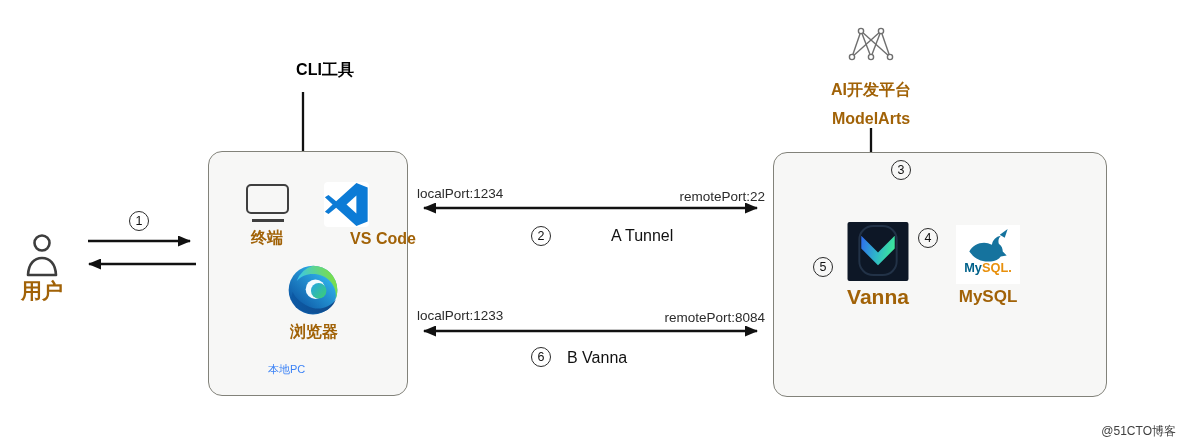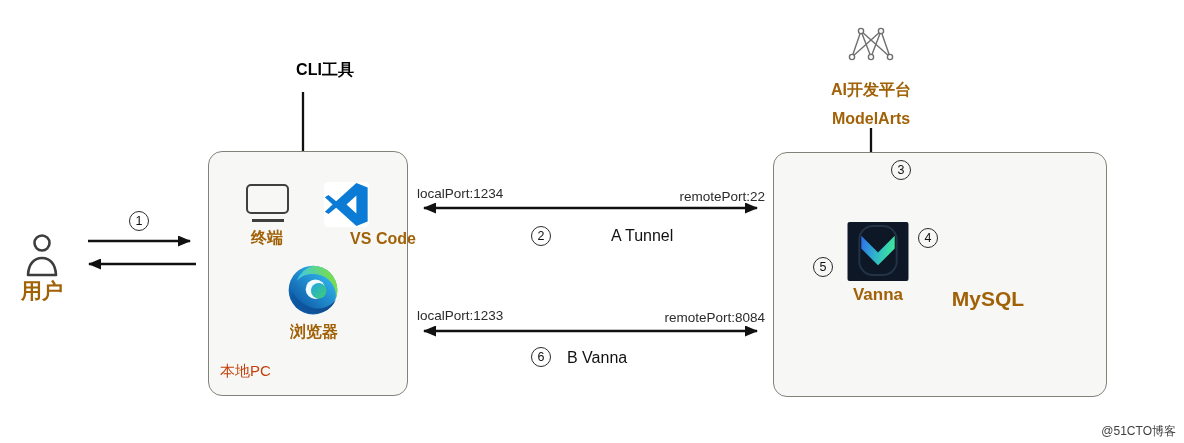--- a/index.html
+++ b/index.html
@@ -5,21 +5,21 @@
   html,body{margin:0;padding:0;background:#ffffff;}
   .canvas{
     position:relative;width:1184px;height:443px;background:#ffffff;overflow:hidden;
     font-family:"Liberation Sans","DejaVu Sans",sans-serif;color:#1a1a1a;
   }
   .abs{position:absolute;}
   .center-x{transform:translateX(-50%);}
   .group-box{
     position:absolute;background:#f7f7f6;border:1.5px solid #82827a;border-radius:14px;
   }
-  .box-title{position:absolute;font-size:15px;color:#c2410c;}
+  .box-title{position:absolute;font-size:11px;color:#3b82f6;margin-left:48px;}
   .item-label{position:absolute;font-size:16px;color:#a16207;white-space:nowrap;font-weight:bold;}
   .port-label{position:absolute;font-size:13.5px;color:#2b2b2b;white-space:nowrap;}
   .tunnel-label{position:absolute;font-size:16px;color:#111;white-space:nowrap;}
   .step{
     position:absolute;width:20px;height:20px;border:1.4px solid #2b2b2b;border-radius:50%;
     display:flex;align-items:center;justify-content:center;font-size:12.5px;color:#111;
     box-sizing:border-box;background:transparent;line-height:1;
   }
   .cli-label{position:absolute;font-size:16px;font-weight:bold;color:#000;white-space:nowrap;}
   .monitor{
@@ -159,23 +159,32 @@
         </linearGradient>
       </defs>
       <rect x="0" y="0" width="62" height="60" rx="2" fill="#0d1726"></rect>
       <rect x="12" y="4" width="38" height="50" rx="14" fill="none" stroke="#223247" stroke-width="2"></rect>
       <path d="M14 14 L31 31 L48 14 L48 27 L31 44 L14 27 Z" fill="url(#gV)"></path>
     </svg>
   </div>
   <div class="step" style="left:813px;top:257px;">
       <span>5</span>
     </div>
-  <div class="item-label center-x" style="left:878px;top:285px;font-size:17px;">Vanna</div>
+  <div class="item-label center-x" style="left:878px;top:285px;font-size:21px;">Vanna</div>
 
   <div class="step" style="left:918px;top:228px;">
       <span>4</span>
     </div>
 
-  <div class="item-label center-x" style="left:988px;top:287px;font-size:21px;">MySQL</div>
+  <div class="mysql-box" style="left:956px;top:225px;">
+    <svg width="64" height="59" viewBox="0 0 64 60">
+      <path d="M13 27 c3-6 9-9 15-9 c3 0 5 1 8 2 c1-5 4-8 9-9 c-2 2-3 5-2 8 c3 2 4 5 4 8 l4 4 -6 1 c-2 3-6 5-10 5 c-10 1-17-3-22-10 z" fill="#15739e"></path>
+      <path d="M44 10 L52 4 L49 13 Z" fill="#15739e"></path>
+      <text x="32" y="48" text-anchor="middle" font-size="13" font-weight="700" font-family="Liberation Sans, sans-serif">
+        <tspan fill="#00618a">My</tspan><tspan fill="#e8900c">SQL.</tspan>
+      </text>
+    </svg>
+  </div>
+  <div class="item-label center-x" style="left:988px;top:287px;font-size:17px;">MySQL</div>
 
   <div class="watermark" style="right:8px;top:423px;">@51CTO博客</div>
 
 </div>
 
 </body></html>

